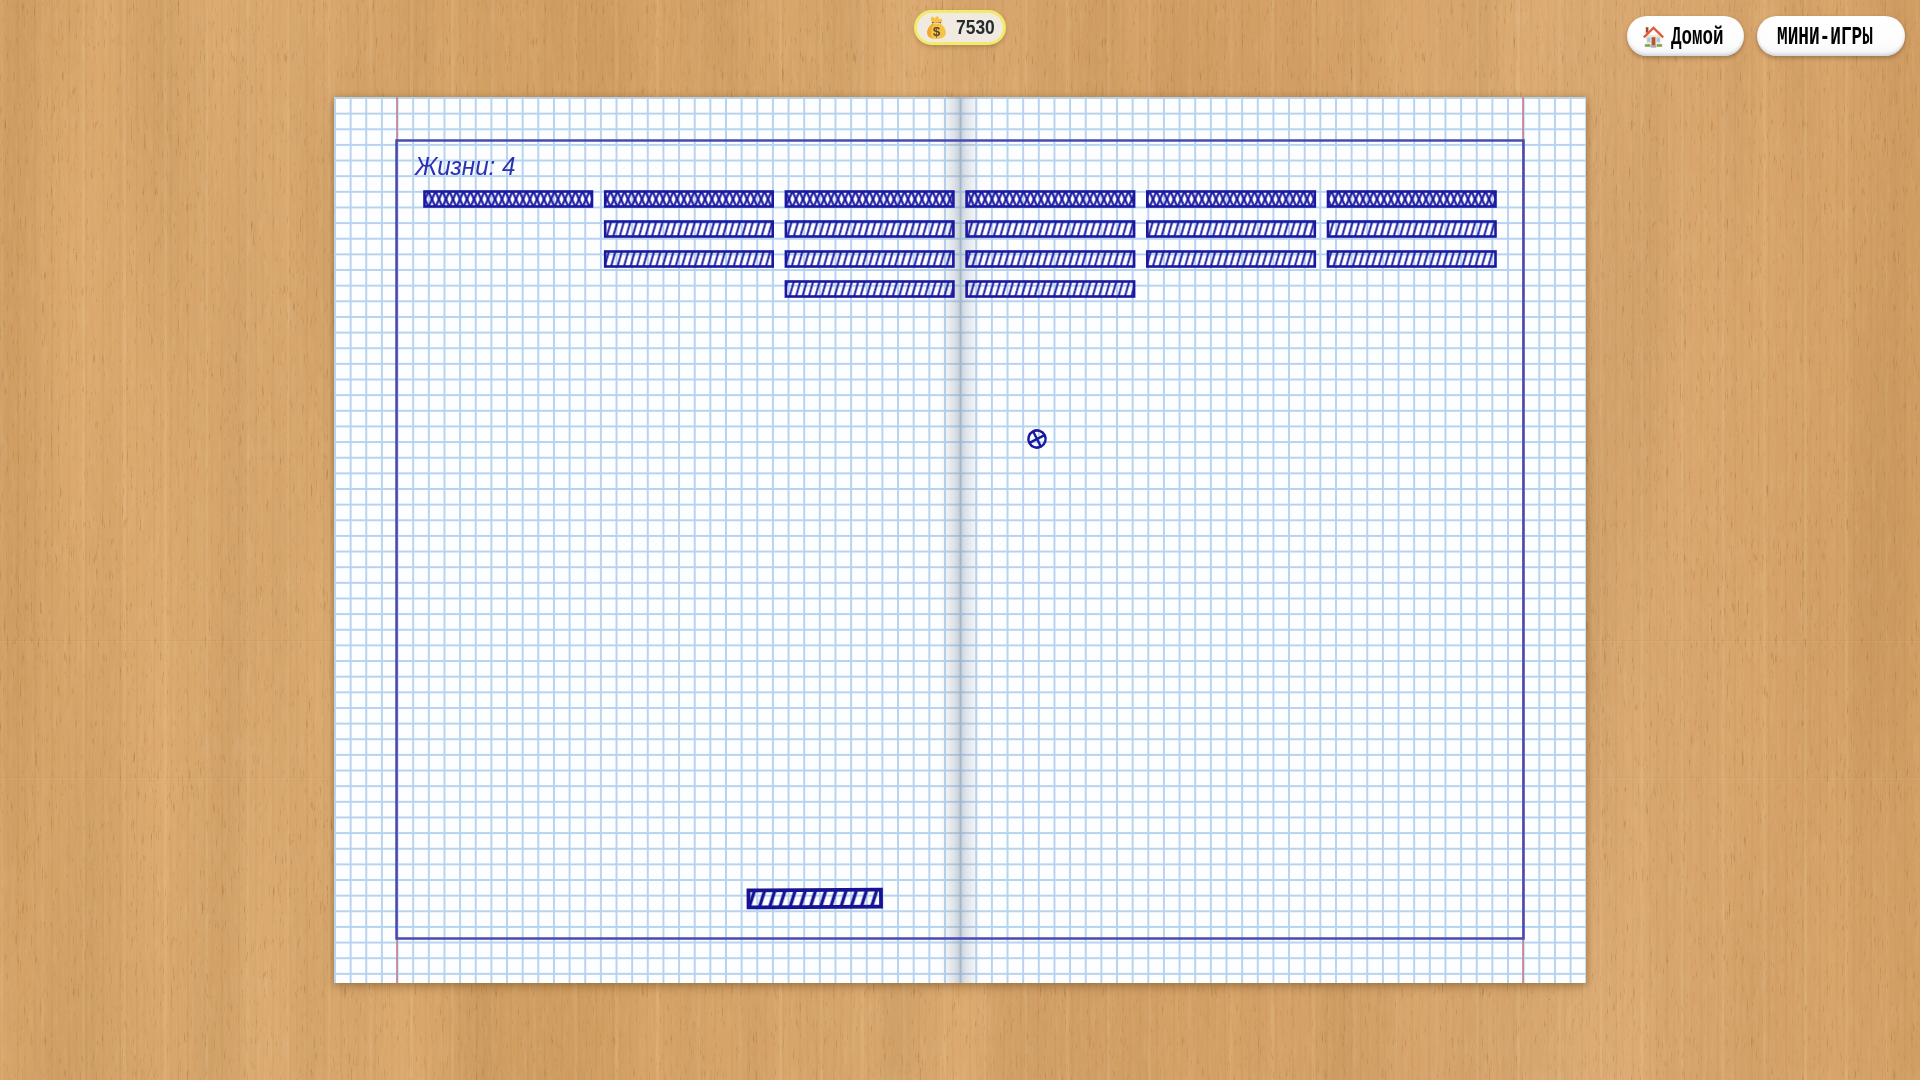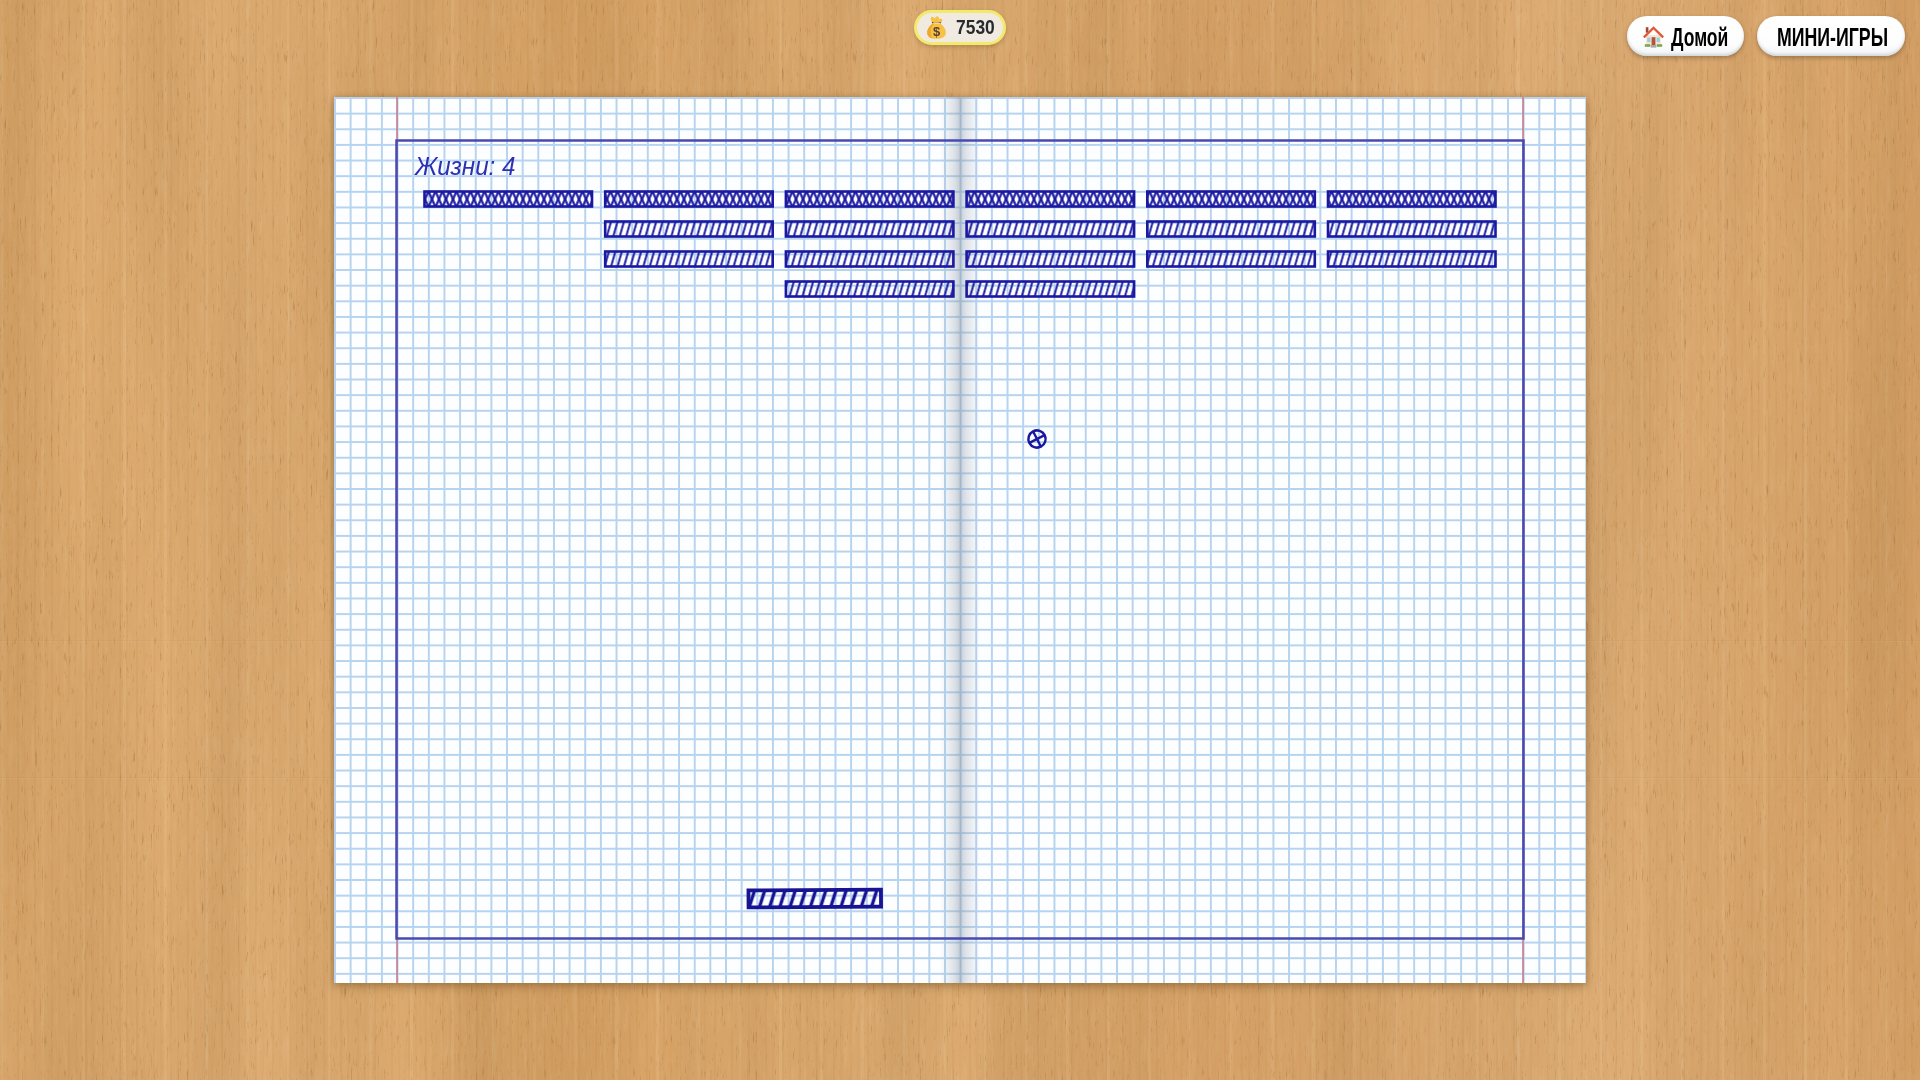--- a/index.html
+++ b/index.html
@@ -27,21 +27,21 @@
   .game{left:334px;top:97px;}
   .lives{left:415px;top:151px;width:300px;font-style:italic;font-size:26px;color:#2c31b4;
     transform:scaleX(0.93);transform-origin:0 0;letter-spacing:0px;}
   
   .coinpill{left:914px;top:10px;width:86px;height:29px;background:#f0eae0;
     border:3px solid #f2ea6d;border-radius:18px;box-shadow:0 2px 4px rgba(80,50,10,0.25);}
   .coinnum{position:absolute;left:39px;top:2px;font-weight:bold;font-size:21px;color:#262b30;
     transform:scaleX(0.83);transform-origin:0 0;}
   .bagsvg{position:absolute;left:9px;top:3px;}
   .btn{height:40px;background:linear-gradient(180deg,#ffffff 0%,#fdfdfe 70%,#f2f4f6 100%);
-    border-radius:21px;box-shadow:0 2px 4px rgba(60,40,20,0.35), inset 0 -2px 3px rgba(150,160,170,0.35);}
+    border-radius:21px;box-shadow:0 2px 4px rgba(60,40,20,0.35), inset 0 -2px 3px rgba(150,160,170,0.35);font-family:Liberation Mono, monospace;}
   .home{left:1627px;top:16px;width:117px;}
   .mini{left:1757px;top:16px;width:148px;text-align:right;}
   .btntext{position:absolute;font-weight:bold;font-size:25px;color:#000;transform-origin:0 0;white-space:nowrap;}
 </style>
 </head>
 <body>
 
 <div class="abs wood"></div>
 
 <svg class="abs grain" width="1920" height="1080">

